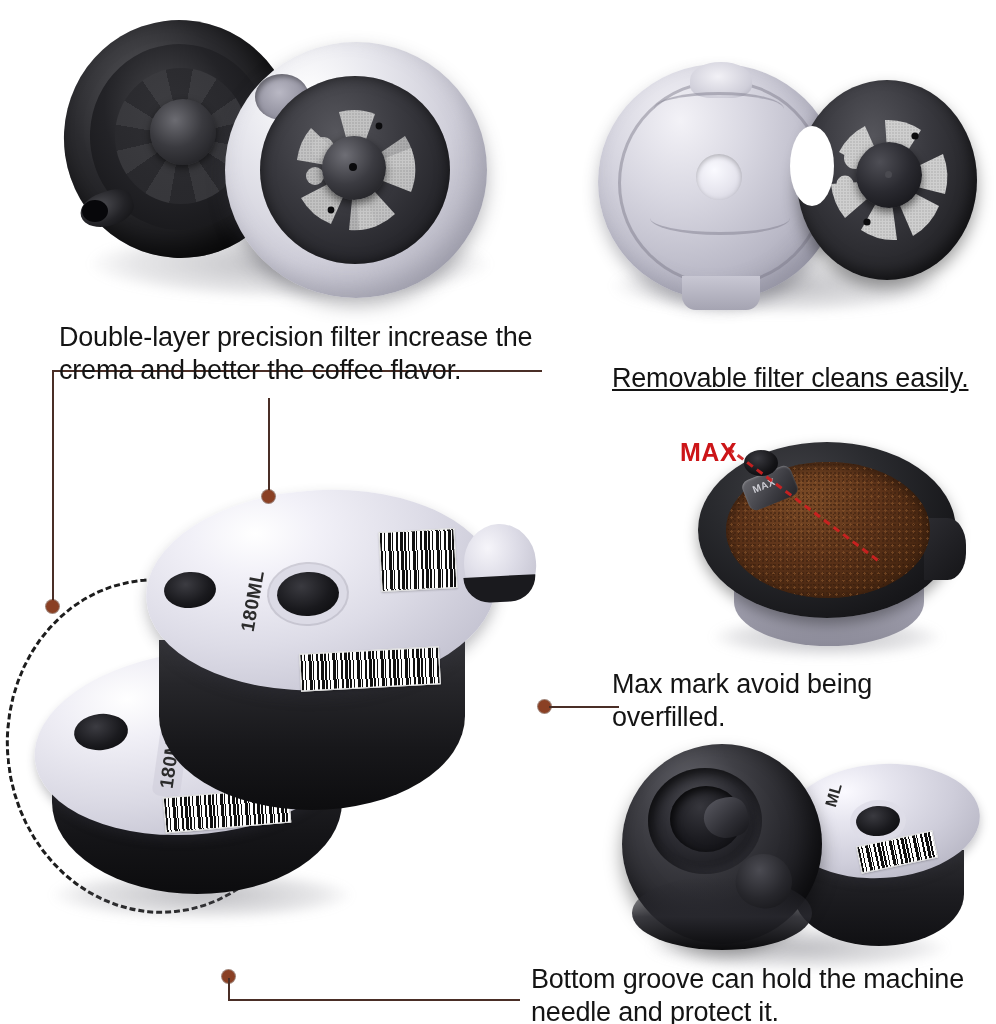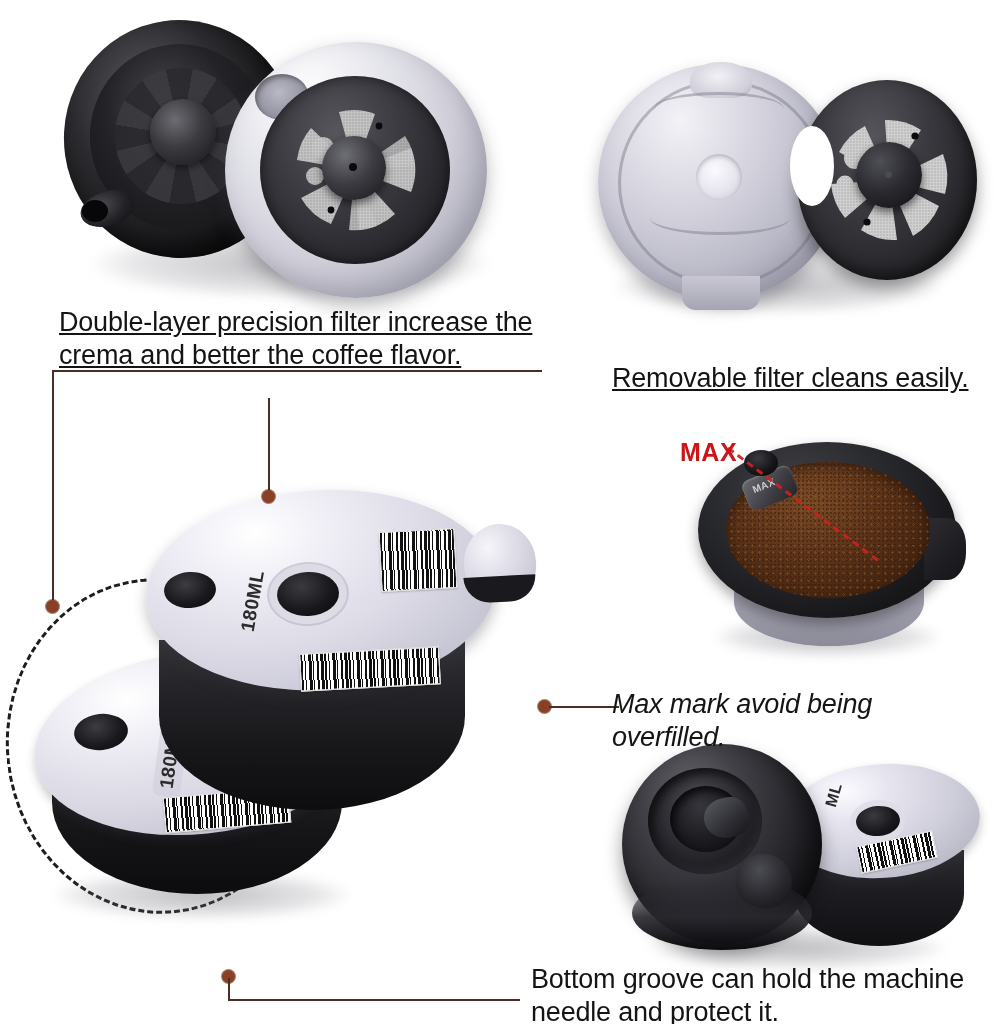--- a/index.html
+++ b/index.html
@@ -18,23 +18,23 @@
   
   .caption{
     position:absolute;
     color:#141414;
     font-size:27px;
     line-height:1.22;
     font-weight:400;
     letter-spacing:-0.2px;
     white-space:pre-line;
   }
-  #cap-filter{left:59px;  top:306px; width:500px;text-decoration:underline;}
+  #cap-filter{left:59px;  top:321px; width:500px;}
   #cap-removable{left:612px;top:362px; width:380px;text-decoration:underline;}
-  #cap-max{left:612px;    top:688px; width:380px;font-style:italic;}
+  #cap-max{left:612px;    top:668px; width:380px;}
   #cap-groove{left:531px; top:963px; width:450px;}
 
   .max-label{
     position:absolute;
     left:680px; top:438px;
     color:#CC1518;
     font-size:25px;
     font-weight:700;
     letter-spacing:0.5px;
   }

